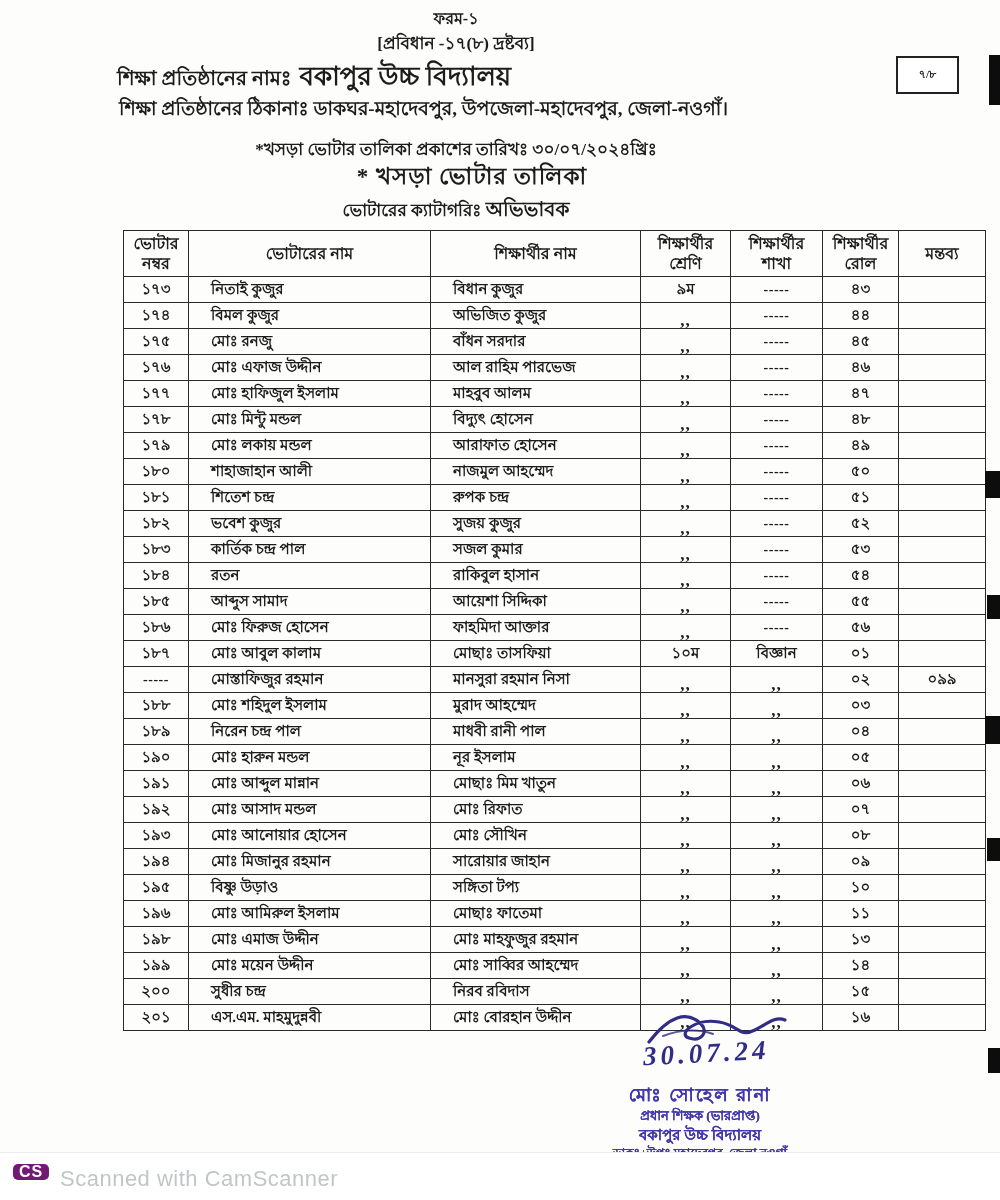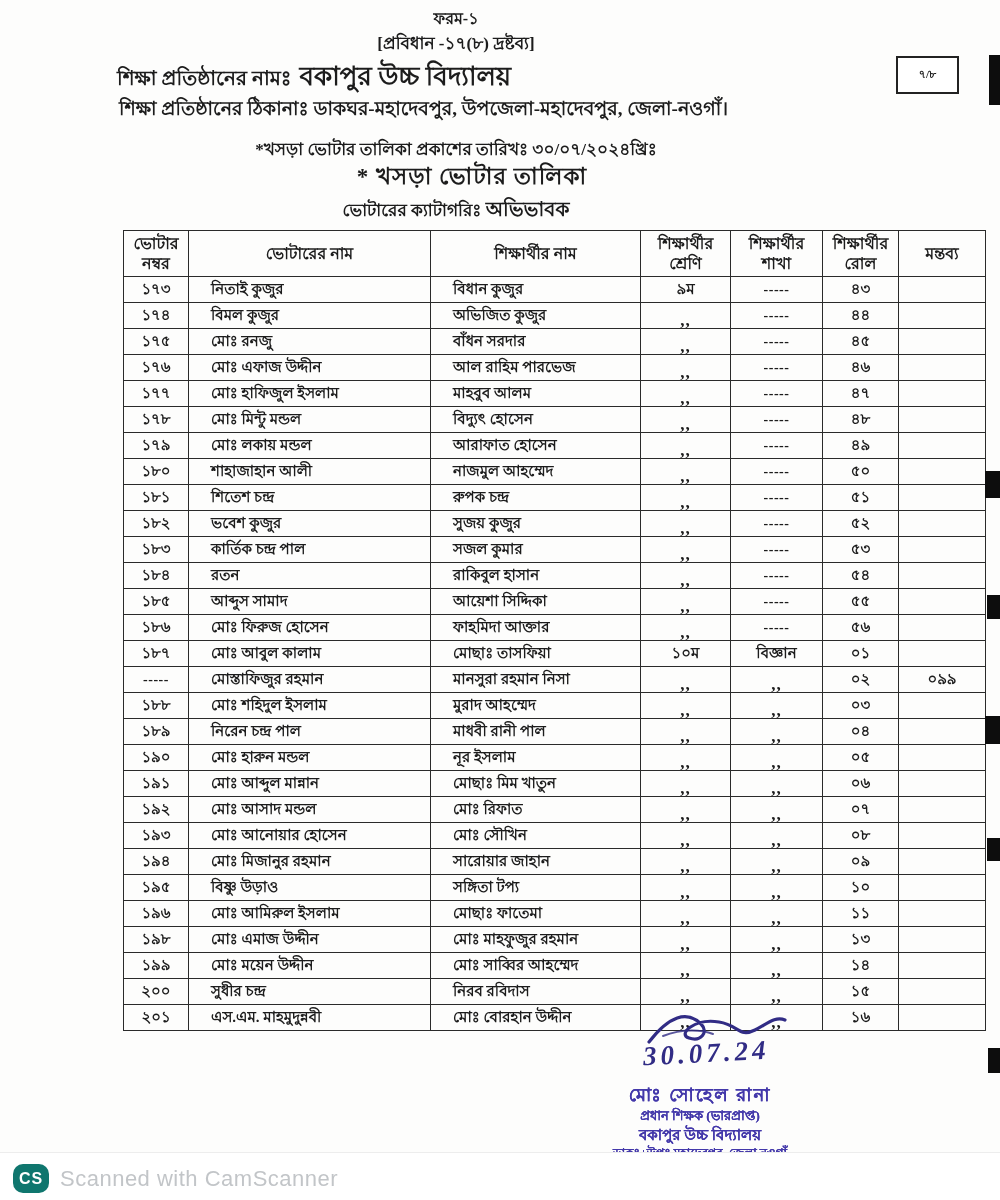--- a/index.html
+++ b/index.html
@@ -72,22 +72,22 @@
   .a4 { left:985px; top:716px; width:15px; height:28px; }
   .a5 { left:987px; top:838px; width:13px; height:23px; }
   .a6 { left:988px; top:1048px; width:12px; height:25px; }
 
   .footer-bar {
     position:absolute; left:0; top:1152px; width:1000px; height:48px;
     background:#ffffff; border-top:1px solid #ededed;
     font-family:"Liberation Sans","DejaVu Sans",sans-serif;
   }
   .cs-badge {
-    position:absolute; left:13px; top:11px; width:36px; height:29px;
-    background:#0f766e; border-radius:10px; color:#ffffff;
+    position:absolute; left:13px; top:11px; width:36px; height:16px;
+    background:#701a75; border-radius:5px; color:#ffffff;
     display:flex; align-items:center; justify-content:center;
     font-size:16px; font-weight:700; letter-spacing:1px;
   }
   .footer-text {
     position:absolute; left:60px; top:13px;
     font-size:22px; color:#c2c5c8; letter-spacing:0.5px;
   }
 </style>
 </head>
 <body>

